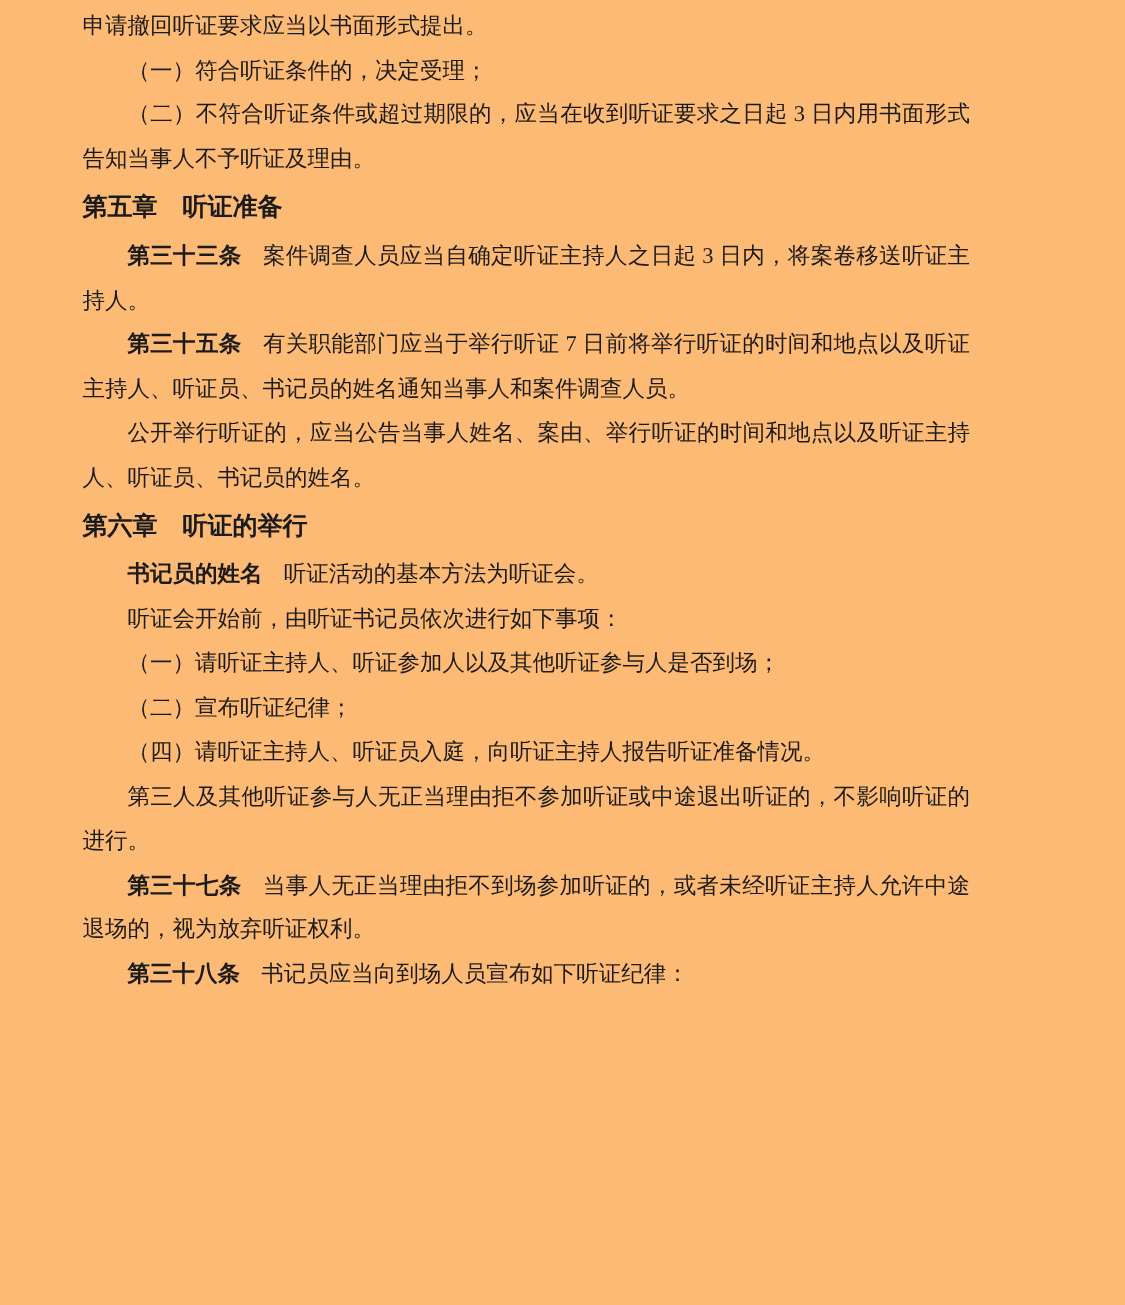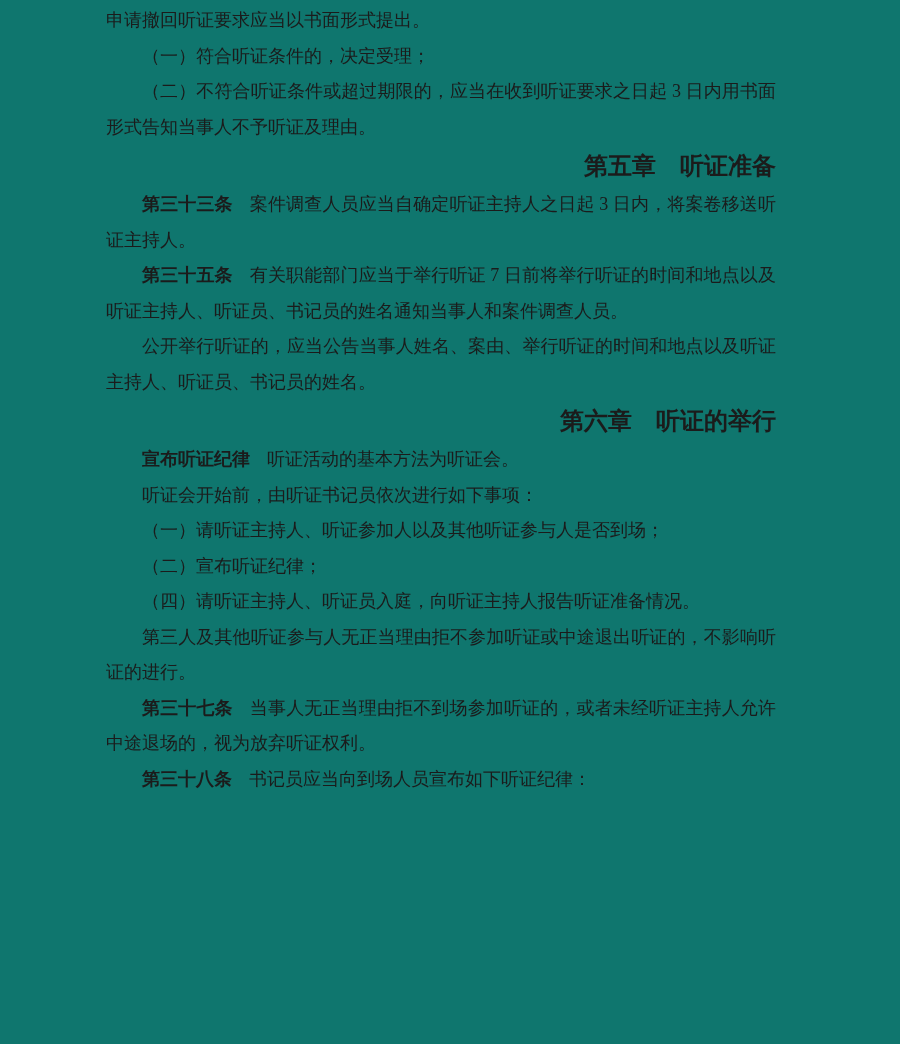--- a/index.html
+++ b/index.html
@@ -9,46 +9,46 @@
     }
     body {
       width: 900px;
       height: 1044px;
       overflow: hidden;
     }
     .page {
       box-sizing: border-box;
       width: 900px;
       height: 1044px;
-      padding: 3px 124px 0 106px;
-      background: #0f766e;
+      padding: 3px 124px 0 66px;
+      background: #fdba74;
       color: #1b1b1b;
       font-family: "Liberation Serif", "DejaVu Serif", serif;
       font-size: 18px;
       line-height: 35.5px;
       text-align: justify;
       text-justify: inter-ideograph;
     }
     .para {
       margin: 0;
       text-indent: 2em;
     }
     .para.continuation {
       text-indent: 0;
     }
     .lead {
       font-weight: bold;
       margin-right: 0.95em;
     }
     .chapter {
       margin: 3px 0;
-      font-size: 24px;
+      font-size: 20px;
       line-height: 36px;
       font-weight: bold;
-      text-align: right;
+      text-align: left;
       text-indent: 0;
     }
   </style>
 </head>
 <body>
 
 <div class="page">
 
   <p class="para continuation"><span>申请撤回听证要求应当以书面形式提出。</span></p>
 
@@ -62,21 +62,21 @@
 
   <p class="para"><b class="lead">第三十三条</b><span>案件调查人员应当自确定听证主持人之日起 3 日内，将案卷移送听证主持人。</span></p>
 
 
   <p class="para"><b class="lead">第三十五条</b><span>有关职能部门应当于举行听证 7 日前将举行听证的时间和地点以及听证主持人、听证员、书记员的姓名通知当事人和案件调查人员。</span></p>
 
   <p class="para"><span>公开举行听证的，应当公告当事人姓名、案由、举行听证的时间和地点以及听证主持人、听证员、书记员的姓名。</span></p>
 
   <h2 class="chapter">第六章　听证的举行</h2>
 
-  <p class="para"><b class="lead">宣布听证纪律</b><span>听证活动的基本方法为听证会。</span></p>
+  <p class="para"><b class="lead">书记员的姓名</b><span>听证活动的基本方法为听证会。</span></p>
 
   <p class="para"><span>听证会开始前，由听证书记员依次进行如下事项：</span></p>
 
   <p class="para"><span>（一）请听证主持人、听证参加人以及其他听证参与人是否到场；</span></p>
 
   <p class="para"><span>（二）宣布听证纪律；</span></p>
 
 
   <p class="para"><span>（四）请听证主持人、听证员入庭，向听证主持人报告听证准备情况。</span></p>
 

